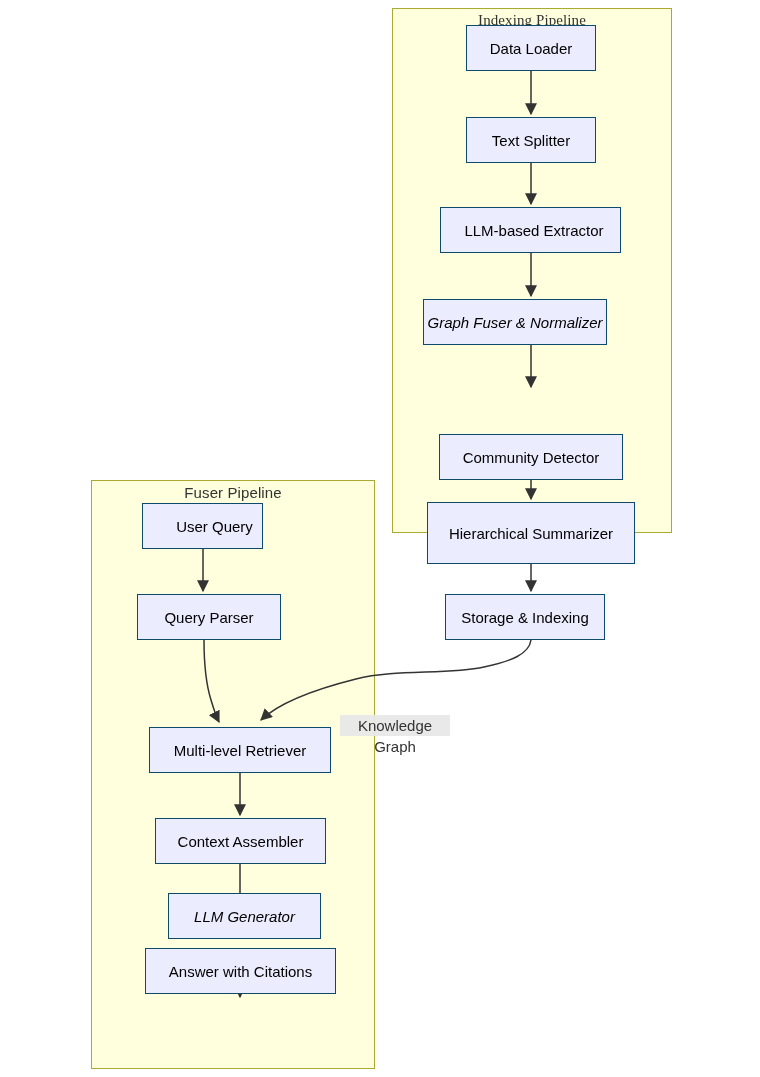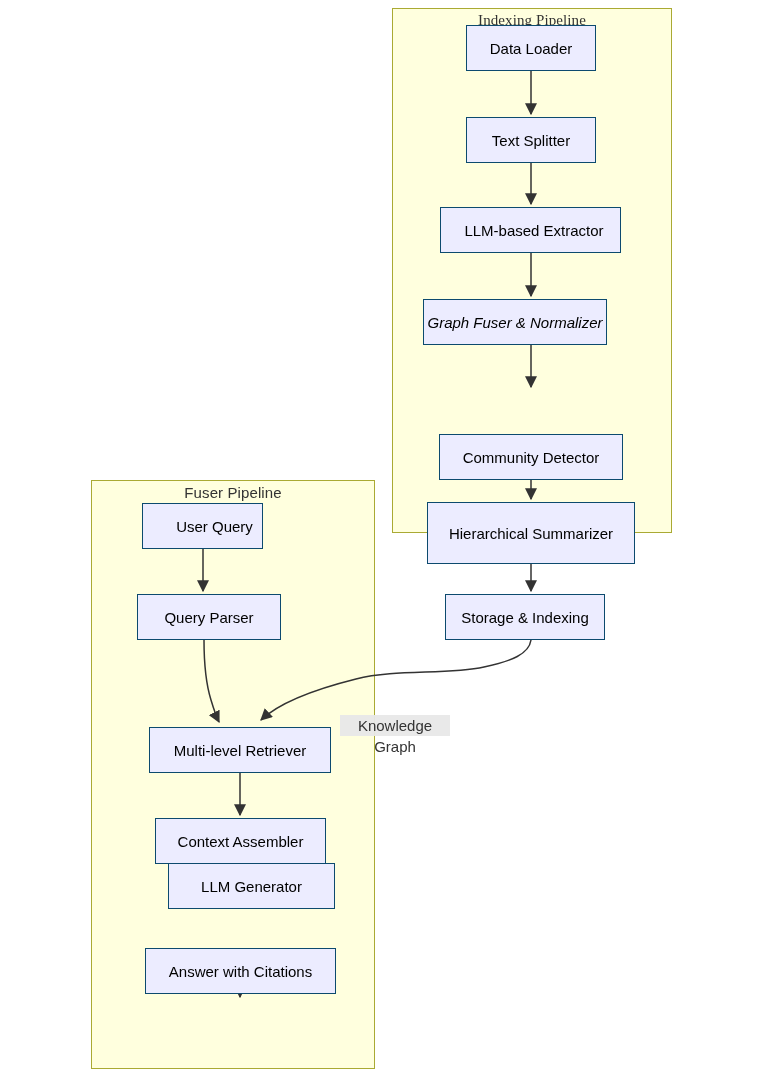--- a/index.html
+++ b/index.html
@@ -111,16 +111,16 @@
   <div class="node" style="left:440px; top:207px; width:181px; height:46px;padding-left:7px;">LLM-based Extractor</div>
   <div class="node" style="left:423px; top:299px; width:184px; height:46px;font-style:italic;">Graph Fuser &amp; Normalizer</div>
   <div class="node" style="left:439px; top:390px; width:184px; height:46px;margin-top:44px;">Community Detector</div>
   <div class="node" style="left:427px; top:502px; width:208px; height:62px;">Hierarchical Summarizer</div>
   <div class="node" style="left:445px; top:594px; width:160px; height:46px;">Storage &amp; Indexing</div>
 
   <div class="node" style="left:142px; top:503px; width:121px; height:46px;padding-left:24px;">User Query</div>
   <div class="node" style="left:137px; top:594px; width:144px; height:46px;">Query Parser</div>
   <div class="node" style="left:149px; top:727px; width:182px; height:46px;">Multi-level Retriever</div>
   <div class="node" style="left:155px; top:818px; width:171px; height:46px;">Context Assembler</div>
-  <div class="node" style="left:168px; top:863px; width:167px; height:46px;">LLM Generator</div>
+  <div class="node" style="left:168px; top:893px; width:153px; height:46px;font-style:italic;">LLM Generator</div>
   <div class="node" style="left:145px; top:948px; width:191px; height:46px;">Answer with Citations</div>
 
 </div>
 
 </body></html>

